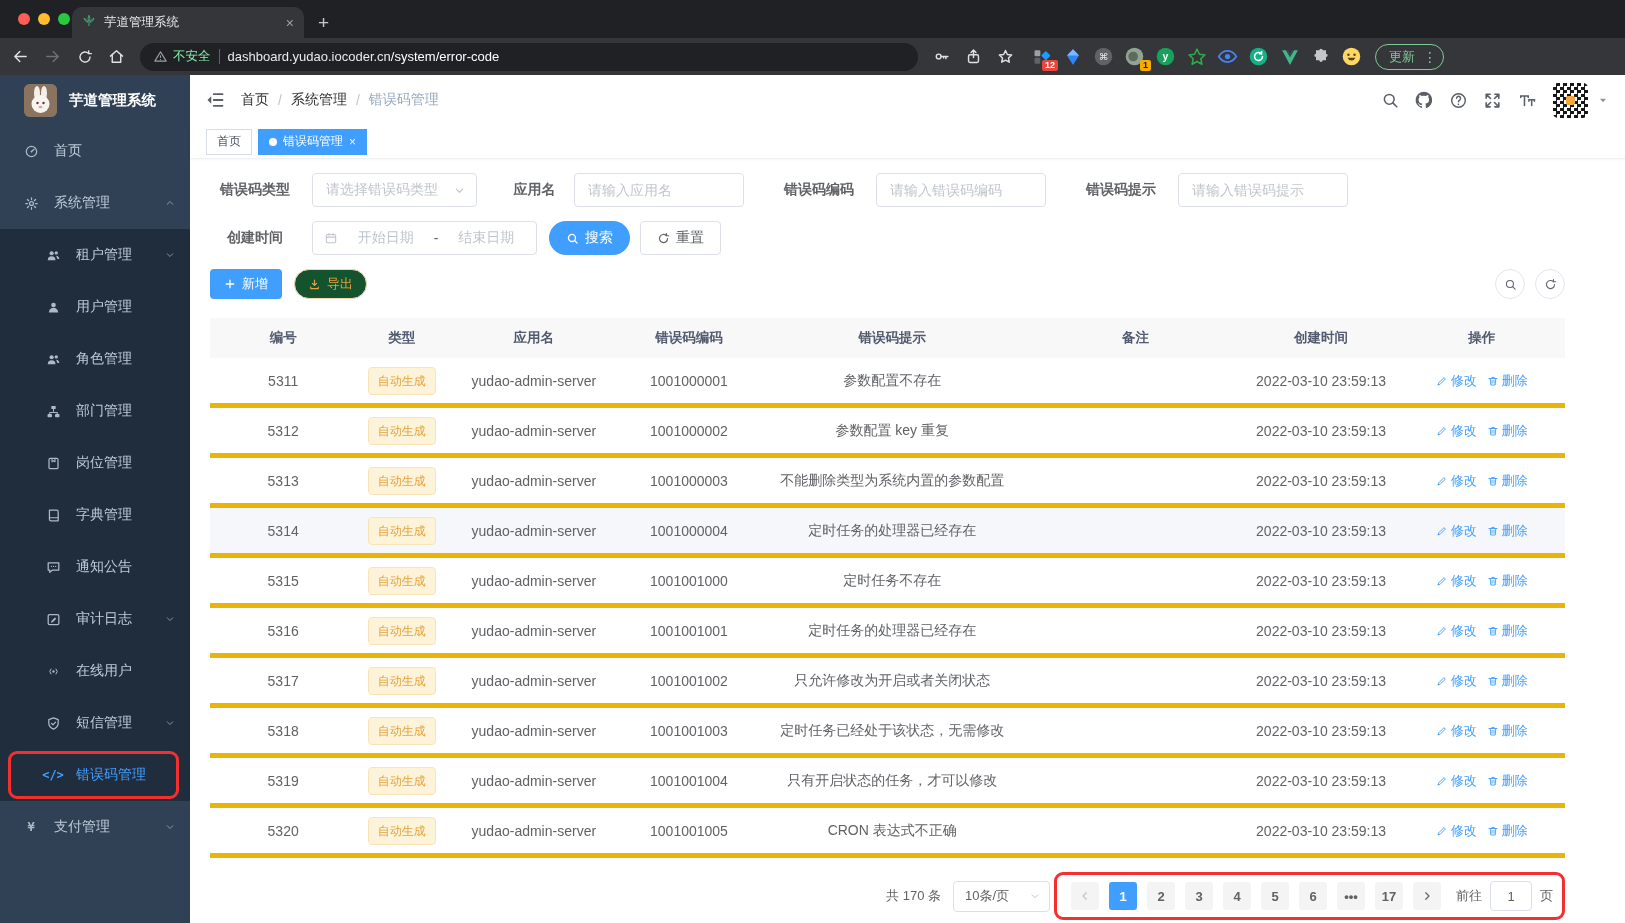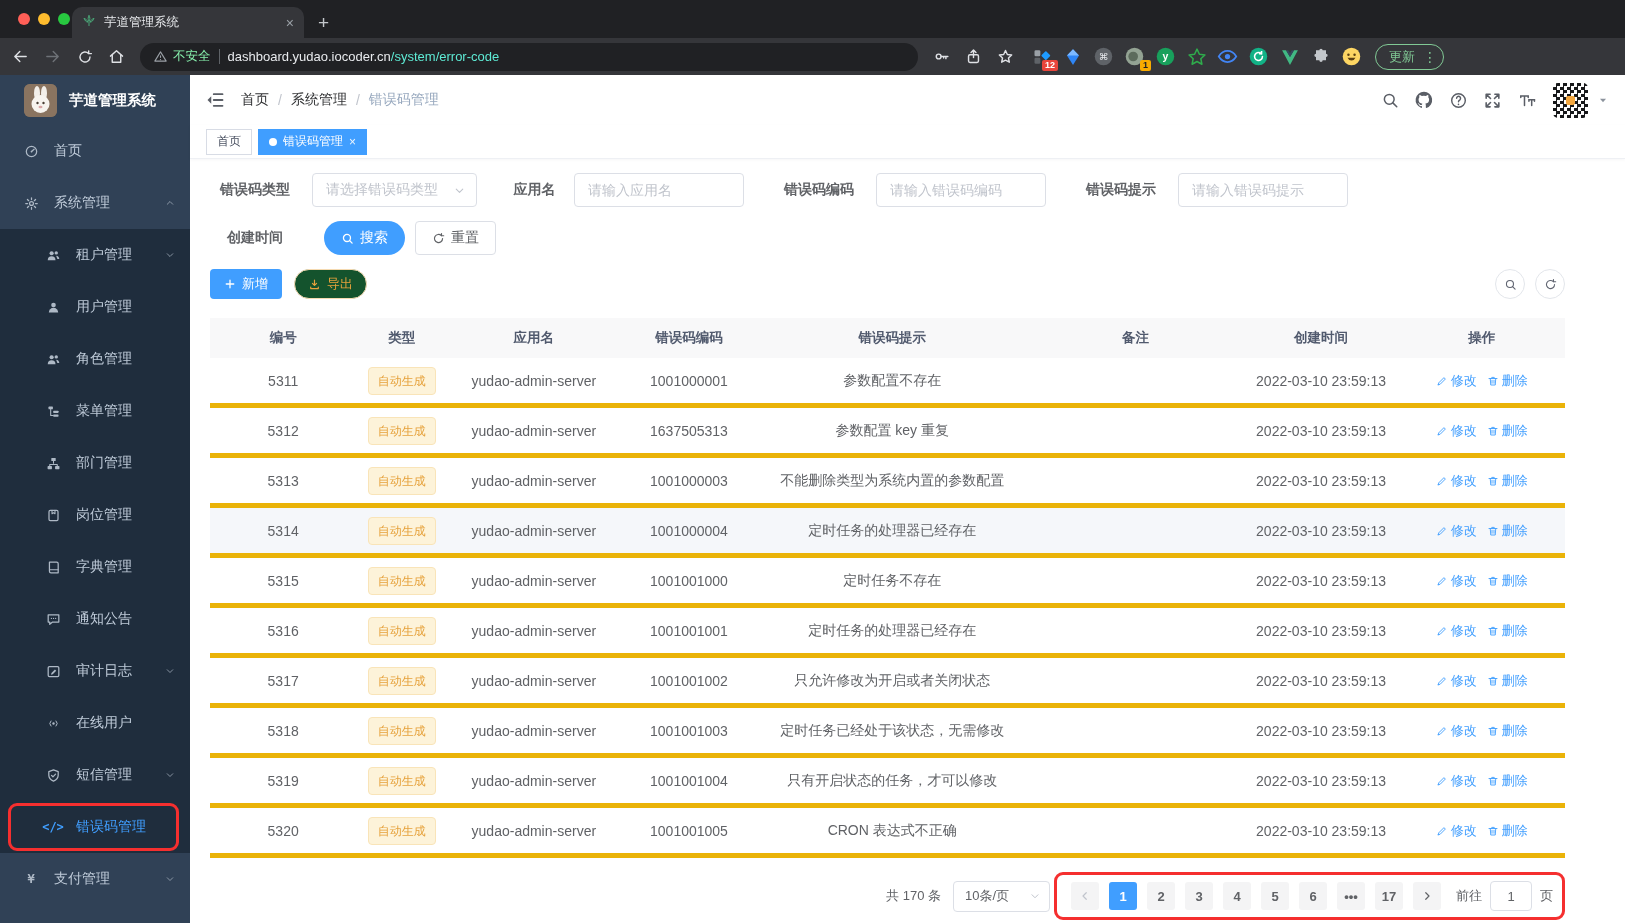--- a/index.html
+++ b/index.html
@@ -15,21 +15,21 @@
   .tab-close { color:#9aa0a6; font-size:14px; cursor:pointer; }
   .newtab { color:#c3c7cb; font-size:19px; margin:0 0 4px 14px; cursor:pointer; }
 
   .toolbar { height:37px; background:#35363a; display:flex; align-items:center; padding:0 10px 0 6px; gap:3px; }
   .nav-ico { width:29px; height:29px; display:flex; align-items:center; justify-content:center; color:#dfe1e5; border-radius:50%; cursor:pointer; flex:0 0 auto; }
   .nav-ico.disabled { color:#6e7277; }
   .addr { width:778px; height:28px; margin:0 6px; background:#202124; border-radius:14px; display:flex; align-items:center; padding:0 14px; gap:8px; flex:0 0 auto; }
   .addr-sec { color:#86efac; font-size:12.5px; display:flex; align-items:center; gap:6px; }
   .addr-div { width:1px; height:15px; background:#5f6368; }
   .addr-url { font-size:13px; color:#e8eaed; white-space:nowrap; }
-  .addr-url .path { color:#5eead4; }
+  .addr-url .path { color:#ffffff; }
   .ext-row { display:flex; align-items:center; gap:6px; margin-left:6px; }
   .ext { position:relative; width:25px; height:25px; display:flex; align-items:center; justify-content:center; cursor:pointer; }
   .ext .badge { position:absolute; right:-4px; bottom:-2px; background:#e8453c; color:#fff; font-size:9px; line-height:11px; padding:0 3px; border-radius:2px; font-weight:bold; }
   .ext .badge.orange { background:#f9ab00; color:#202124; }
   .update-pill { margin-left:8px; display:flex; align-items:center; gap:8px; border:1.5px solid #81c995; color:#81c995; border-radius:15px; padding:3px 6px 3px 13px; font-size:13px; cursor:pointer; white-space:nowrap; }
   .kebab { color:#81c995; font-size:14px; letter-spacing:0; line-height:10px; }
 
   
   .app { display:flex; height:848px; }
   .sidebar { width:190px; background:#304156; flex:0 0 auto; overflow:hidden; }
@@ -337,31 +337,20 @@
                 <path d="M2.8 19.5a6.2 6.2 0 0112.4 0z" fill="currentColor" stroke="none"></path>
                 <circle cx="16.4" cy="7.8" r="2.7" fill="currentColor" stroke="none"></circle>
                 <path d="M16.2 12.3a5.4 5.4 0 015 5.2h-3" fill="currentColor" stroke="none"></path>
               </svg>
             </span>
             <span class="mi-label">角色管理</span>
           </div>
           <div class="menu-item lvl2">
             <span class="mi-icon">
               <svg class="svg-ico" width="15" height="15" viewBox="0 0 24 24" fill="none" stroke="currentColor" stroke-width="2" stroke-linecap="round" stroke-linejoin="round">
-                <rect x="4" y="4" width="7" height="4.5" rx="1" fill="currentColor" stroke="none"></rect>
-                <rect x="11.5" y="10.6" width="8.5" height="3.6" rx="1" fill="currentColor" stroke="none"></rect>
-                <rect x="11.5" y="16.6" width="8.5" height="3.6" rx="1" fill="currentColor" stroke="none"></rect>
-                <path d="M7.5 8.5v9.9h4" stroke-width="1.7"></path>
-              </svg>
-            </span>
-            <span class="mi-label">菜单管理</span>
-          </div>
-          <div class="menu-item lvl2">
-            <span class="mi-icon">
-              <svg class="svg-ico" width="15" height="15" viewBox="0 0 24 24" fill="none" stroke="currentColor" stroke-width="2" stroke-linecap="round" stroke-linejoin="round">
                 <rect x="8.5" y="3" width="7" height="5" rx="1" fill="currentColor" stroke="none"></rect>
                 <rect x="2.5" y="16" width="7" height="5" rx="1" fill="currentColor" stroke="none"></rect>
                 <rect x="14.5" y="16" width="7" height="5" rx="1" fill="currentColor" stroke="none"></rect>
                 <path d="M12 8v3.5M6 16v-2.5h12V16" stroke-width="1.7"></path>
               </svg>
             </span>
             <span class="mi-label">部门管理</span>
           </div>
           <div class="menu-item lvl2">
             <span class="mi-icon">
@@ -523,20 +512,29 @@
           <span class="f-label w55 ml30">应用名</span>
           <input class="f-input" placeholder="请输入应用名" style="">
           <span class="f-label w90 ml30">错误码编码</span>
           <input class="f-input" placeholder="请输入错误码编码" style="">
           <span class="f-label w90 ml30">错误码提示</span>
           <input class="f-input" placeholder="请输入错误码提示" style="">
         </div>
 
         <div class="f-row">
           <span class="f-label w90">创建时间</span>
+          <div class="f-date">
+            <svg width="14" height="14" viewBox="0 0 24 24" fill="none" stroke="#c0c4cc" stroke-width="1.8">
+                <rect x="4" y="6" width="16" height="14" rx="2"></rect>
+                <path d="M4 10.5h16M8.5 4v4M15.5 4v4"></path>
+              </svg>
+            <span class="d-txt">开始日期</span>
+            <span class="d-sep">-</span>
+            <span class="d-txt">结束日期</span>
+          </div>
           <button class="btn btn-primary ml12">
             <svg width="13" height="13" viewBox="0 0 24 24" fill="none" stroke="#fff" stroke-width="2.4" stroke-linecap="round">
                 <circle cx="11" cy="11" r="6.5"></circle>
                 <path d="M15.8 15.8L20.5 20.5"></path>
               </svg>
             <span>搜索</span>
           </button>
           <button class="btn btn-default ml10">
             <svg width="13" height="13" viewBox="0 0 24 24" fill="none" stroke="#606266" stroke-width="2.2" stroke-linecap="round" stroke-linejoin="round">
                 <path d="M19.5 12a7.5 7.5 0 11-2.2-5.3"></path>
@@ -604,21 +602,21 @@
                     <svg class="svg-ico" width="12" height="12" viewBox="0 0 24 24" fill="none" stroke="currentColor" stroke-width="2" stroke-linecap="round" stroke-linejoin="round">
                       <path d="M4 7h16M9.5 7V4.8h5V7M6.5 7l1 13h9l1-13M10 10.5v6M14 10.5v6" stroke-width="1.8"></path>
                     </svg>
                     <span>删除</span>
                   </a></span>
               </div>
               <div class="t-row">
                 <span class="t-cell c1">5312</span>
                 <span class="t-cell c2"><span class="type-tag">自动生成</span></span>
                 <span class="t-cell c3">yudao-admin-server</span>
-                <span class="t-cell c4">1637505313</span>
+                <span class="t-cell c4">1001000002</span>
                 <span class="t-cell c5">参数配置 key 重复</span>
                 <span class="t-cell c6"></span>
                 <span class="t-cell c7">2022-03-10 23:59:13</span>
                 <span class="t-cell c8"><a class="op-link">
                     <svg class="svg-ico" width="12" height="12" viewBox="0 0 24 24" fill="none" stroke="currentColor" stroke-width="2" stroke-linecap="round" stroke-linejoin="round">
                       <path d="M4.5 19.5l1-3.8L15.9 5.3l2.8 2.8L8.3 18.5l-3.8 1z" stroke-width="1.8"></path>
                     </svg>
                     <span>修改</span>
                   </a><a class="op-link">
                     <svg class="svg-ico" width="12" height="12" viewBox="0 0 24 24" fill="none" stroke="currentColor" stroke-width="2" stroke-linecap="round" stroke-linejoin="round">

